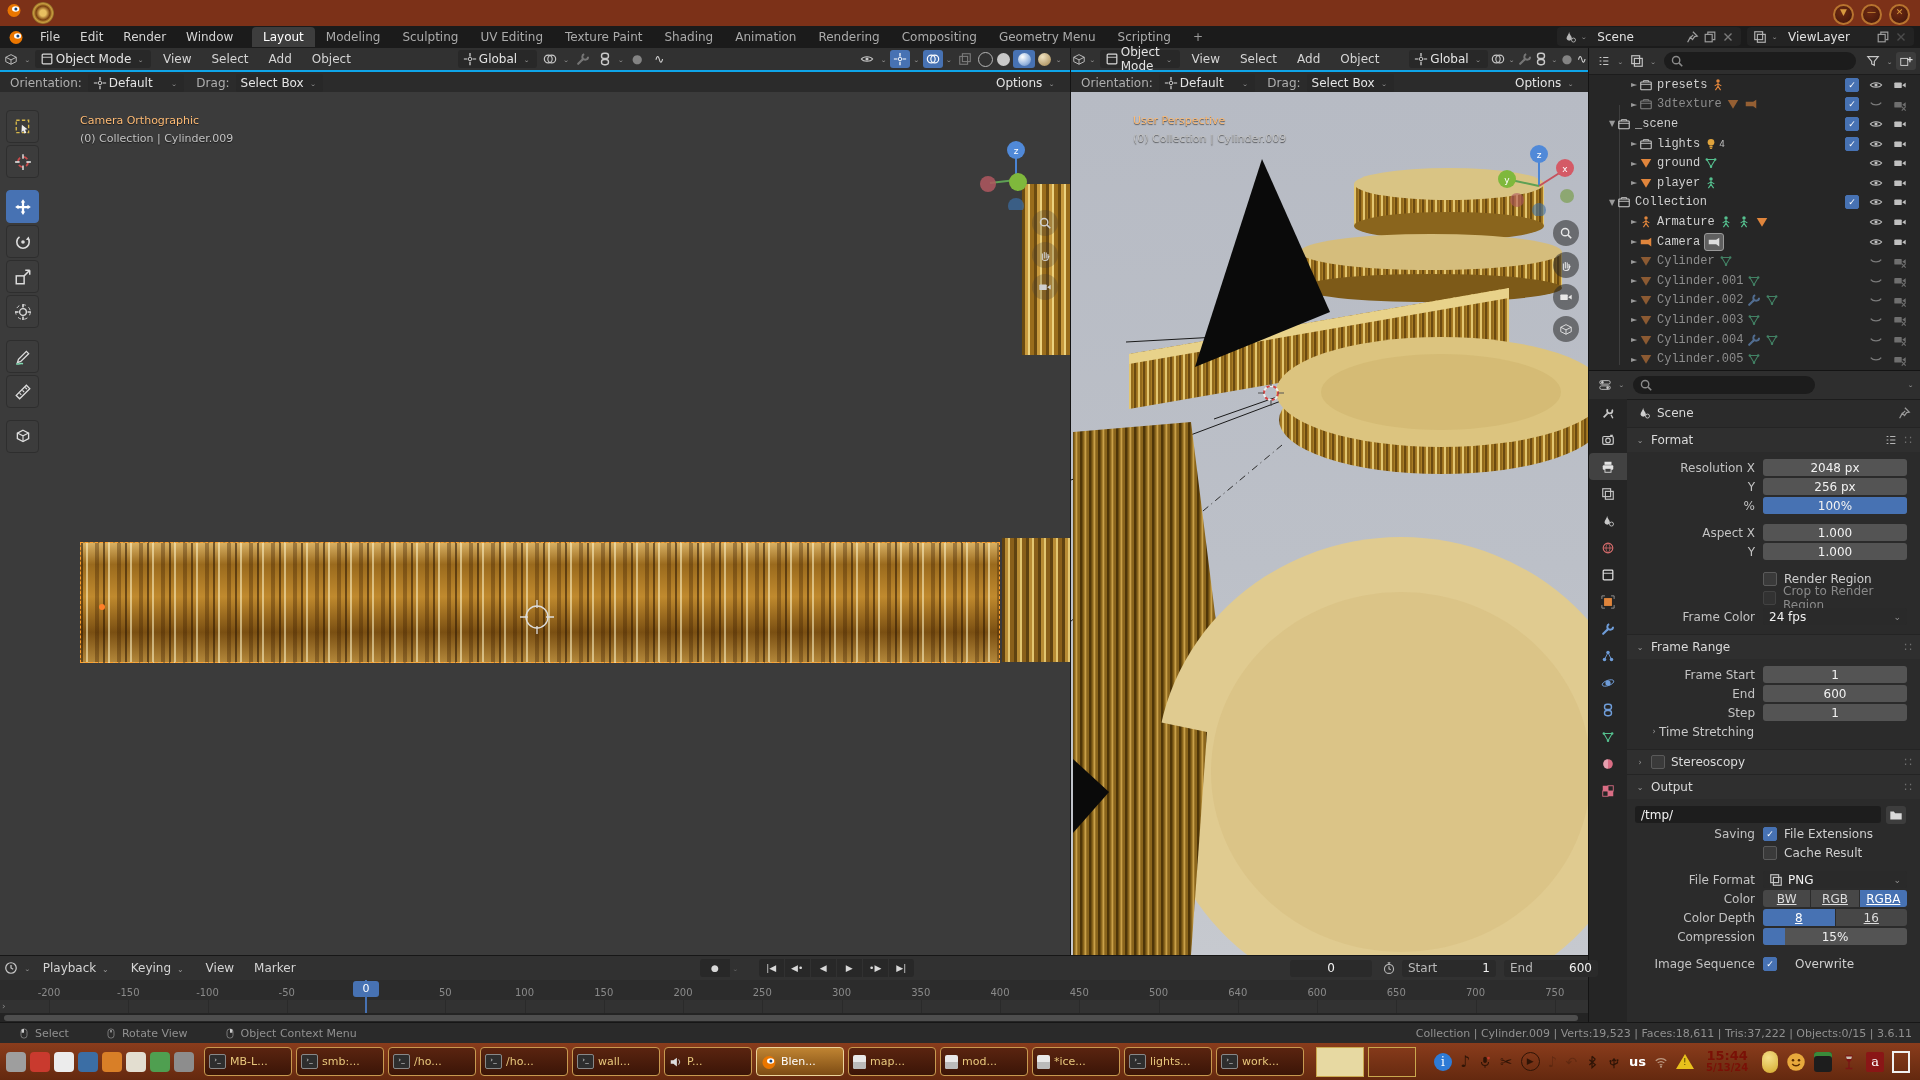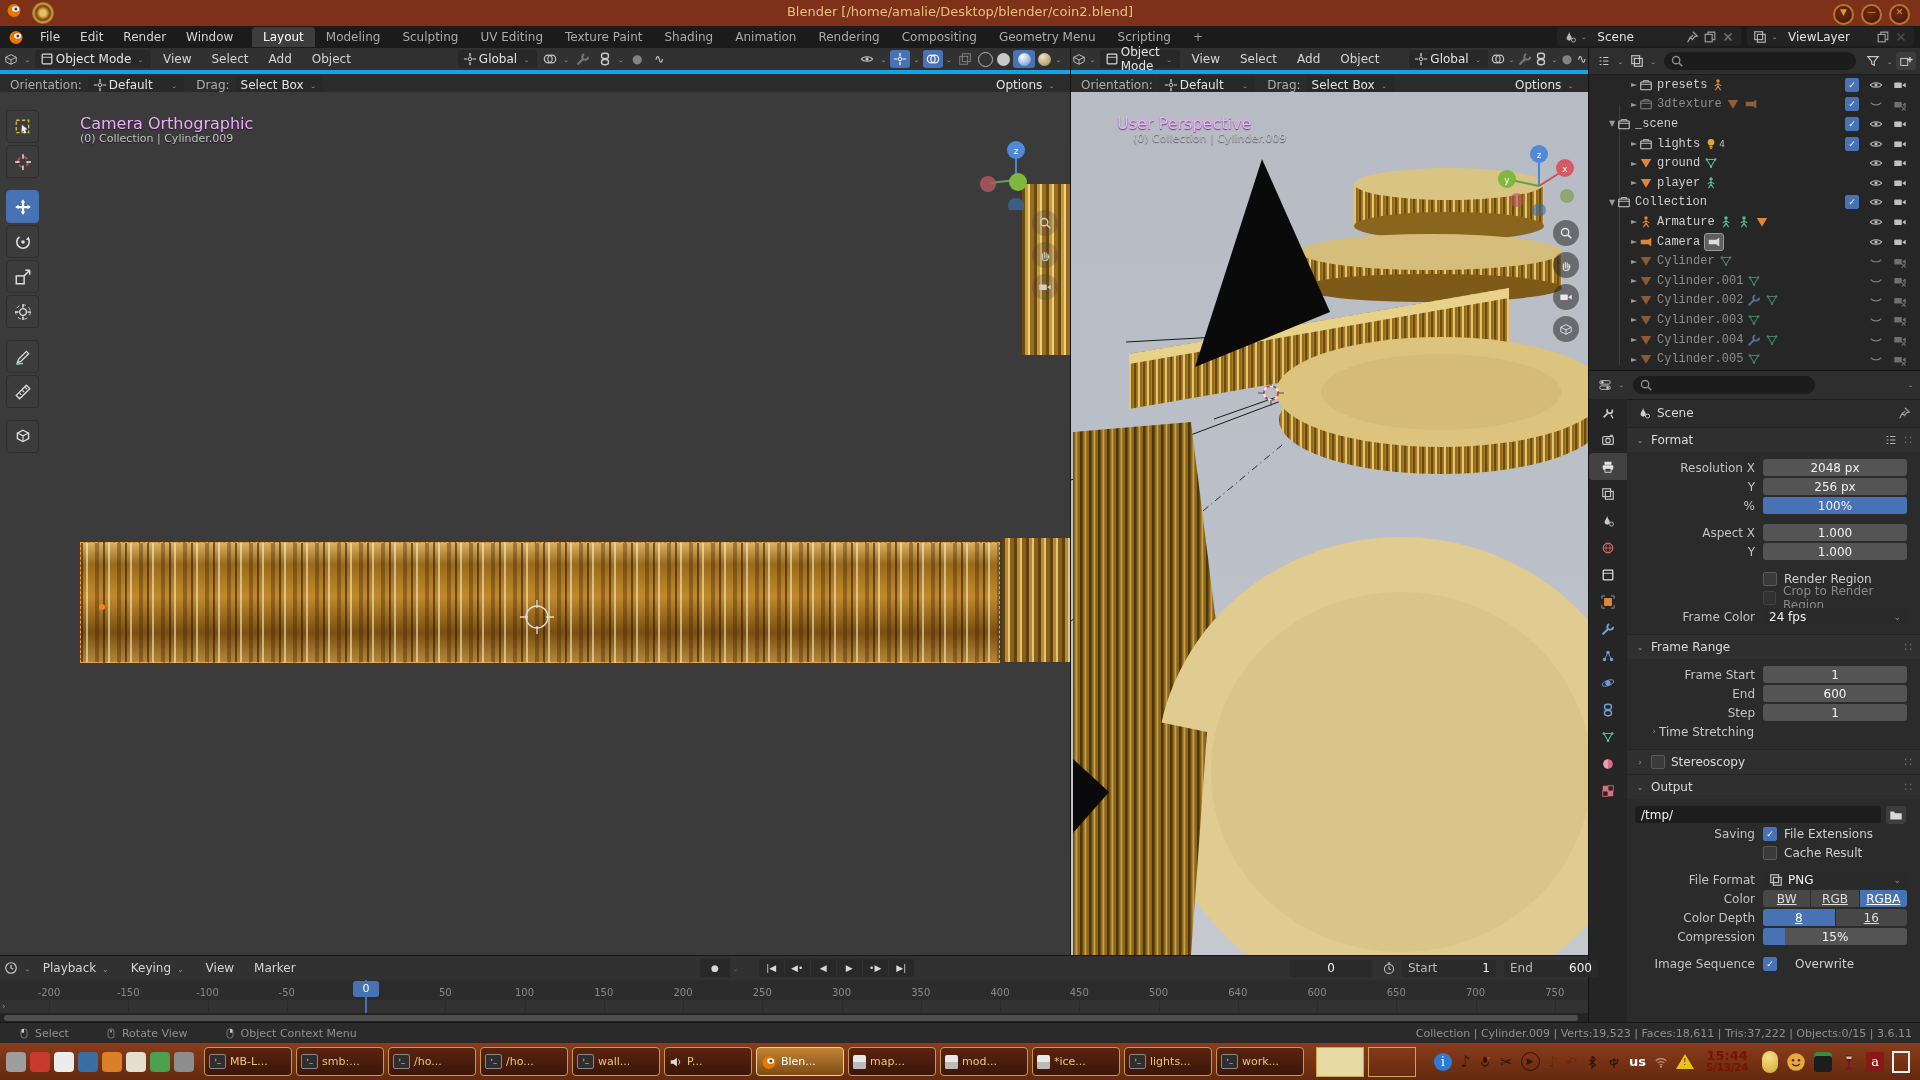--- a/index.html
+++ b/index.html
@@ -19,34 +19,34 @@
   
   #menubar{left:0;top:26px;width:1920px;height:22px;background:#1b1b1b;border-bottom:1px solid #101010;}
   .mi{padding:0 10px;height:22px;line-height:22px;color:#d5d5d5;cursor:default;}
   .wtab{padding:0 11px;height:20px;line-height:20px;color:#ababab;border-radius:4px 4px 0 0;}
   .wtab.act{background:#3d3d3d;color:#fff;}
   .selgrp{display:flex;align-items:center;background:#232323;border-radius:4px;height:19px;margin-left:6px;padding:0 4px;}
   .selgrp .nm{color:#e0e0e0;padding:0 8px;min-width:78px;}
   .sgi{width:18px;display:flex;justify-content:center;opacity:.85;}
   .chev{font-size:8px;color:#9a9a9a;margin:0 2px;transform:scaleY(.8);}
   
-  .vphdr{background:#313131;height:22px;display:flex;align-items:center;border-bottom:4px solid #0ea5e9;}
+  .vphdr{background:#313131;height:22px;display:flex;align-items:center;border-bottom:2px solid #0ea5e9;}
   .vphdr2{background:#2b2b2b;height:22px;display:flex;align-items:center;border-bottom:1px solid #1f1f1f;}
   .dd{background:#282828;border-radius:3px;height:18px;display:inline-flex;align-items:center;
       padding:0 5px;color:#e4e4e4;gap:4px;margin:0 2px;}
   .lbl{color:#aeaeae;margin:0 4px 0 10px;}
   .icobox{width:20px;height:18px;display:inline-flex;align-items:center;justify-content:center;border-radius:3px;margin:0 1px;}
   .icobox.on{background:#4772b3;}
   .sphere{width:13px;height:13px;border-radius:50%;margin:0 2px;}
   
   .tool{width:31px;height:31px;margin:2px 0;background:#3c3c3c;border-radius:4px;
         display:flex;align-items:center;justify-content:center;border:1px solid #2e2e2e;}
   .tool.act{background:#4772b3;border-color:#4772b3;}
   
-  .vptext1{font-size:16px;color:#f0abfc;text-shadow:0 1px 1px rgba(0,0,0,.6);}
+  .vptext1{font-size:11px;color:#fdba74;text-shadow:0 1px 1px rgba(0,0,0,.6);}
   .vptext2{font-size:11px;color:#c2c2c2;text-shadow:0 1px 1px rgba(0,0,0,.6);}
   .navico{width:26px;height:26px;border-radius:50%;background:rgba(40,40,40,.55);
           display:flex;align-items:center;justify-content:center;margin-bottom:6px;}
   .navicoL{background:rgba(60,60,60,.25);}
   
   #outliner{left:1588px;top:48px;width:332px;height:322px;background:#262626;border-left:1px solid #141414;}
   #outl-hdr{height:26px;background:#2e2e2e;display:flex;align-items:center;padding:0 4px;border-bottom:1px solid #1c1c1c;}
   .srch{flex:1;height:18px;background:#1c1c1c;border-radius:9px;margin:0 6px;display:flex;align-items:center;padding:0 6px;gap:4px;}
   .orow{height:19.6px;display:flex;align-items:center;position:relative;color:#cfcfcf;}
   .orow .nm{margin-left:4px;font-family:Liberation Mono, monospace;}
@@ -110,21 +110,20 @@
 
   <div id="titlebar" class="abs">
     <span class="appicon" style="left:6px">
         <svg width="16" height="16" viewBox="0 0 16 16">
           <circle cx="8" cy="8.5" r="6.5" fill="#ea7600"></circle>
           <ellipse cx="9.6" cy="7" rx="3.6" ry="2.7" fill="#fff"></ellipse>
           <circle cx="9.9" cy="7" r="1.5" fill="#17457c"></circle>
         </svg>
       </span>
     <span class="appicon" style="left:32px;background:radial-gradient(circle,#e8c060 20%,#7a4010 45%,#caa040 60%,#50290a 80%)"></span>
-    <div class="title">Blender [/home/amalie/Desktop/blender/coin2.blend]</div>
     <div class="flex" style="position:absolute;right:10px;top:4px">
       <div class="winbtn">▼</div>
       <div class="winbtn">—</div>
       <div class="winbtn">✕</div>
     </div>
   </div>
 
   <div id="menubar" class="abs">
     <span class="abs" style="left:8px;top:3px" id="mb-logo">
         <svg width="16" height="16" viewBox="0 0 16 16">
@@ -528,21 +527,21 @@
         <polygon points="2,612 136,640 120,863 2,863" fill="url(#ridge2)"></polygon>
         <polygon points="2,667 38,700 2,741" fill="#0a0a0a"></polygon>
 
         <g>
           <circle cx="200" cy="301" r="7" fill="none" stroke="#d44545" stroke-width="2" stroke-dasharray="3.5 3.5"></circle>
           <circle cx="200" cy="301" r="7" fill="none" stroke="#eeeeee" stroke-width="2" stroke-dasharray="3.5 3.5" stroke-dashoffset="3.5"></circle>
           <path d="M200 288v6M200 308v6M187 301h6M207 301h6" stroke="#555" stroke-width="1.2"></path>
         </g>
       </svg>
 
-      <div class="abs vptext1" style="left:46px;top:22px">User Perspective</div>
+      <div class="abs vptext1" style="left:62px;top:22px">User Perspective</div>
       <div class="abs vptext2" style="left:62px;top:40px">(0) Collection | Cylinder.009</div>
 
       <svg class="abs" style="left:408px;top:14px" width="100" height="110">
         <line x1="60" y1="80" x2="60" y2="52" stroke="#4a84d4" stroke-width="2"></line>
         <line x1="60" y1="80" x2="82" y2="66" stroke="#c4525e" stroke-width="2"></line>
         <line x1="60" y1="80" x2="32" y2="74" stroke="#5ea054" stroke-width="2"></line>
         <circle cx="60" cy="48" r="9" fill="#5089d8"></circle>
           <text x="60" y="51.5" font-size="9" fill="#fff" text-anchor="middle">z</text>
         <circle cx="86" cy="62" r="9" fill="#d45a66"></circle>
           <text x="86" y="65.5" font-size="9" fill="#fff" text-anchor="middle">x</text>

